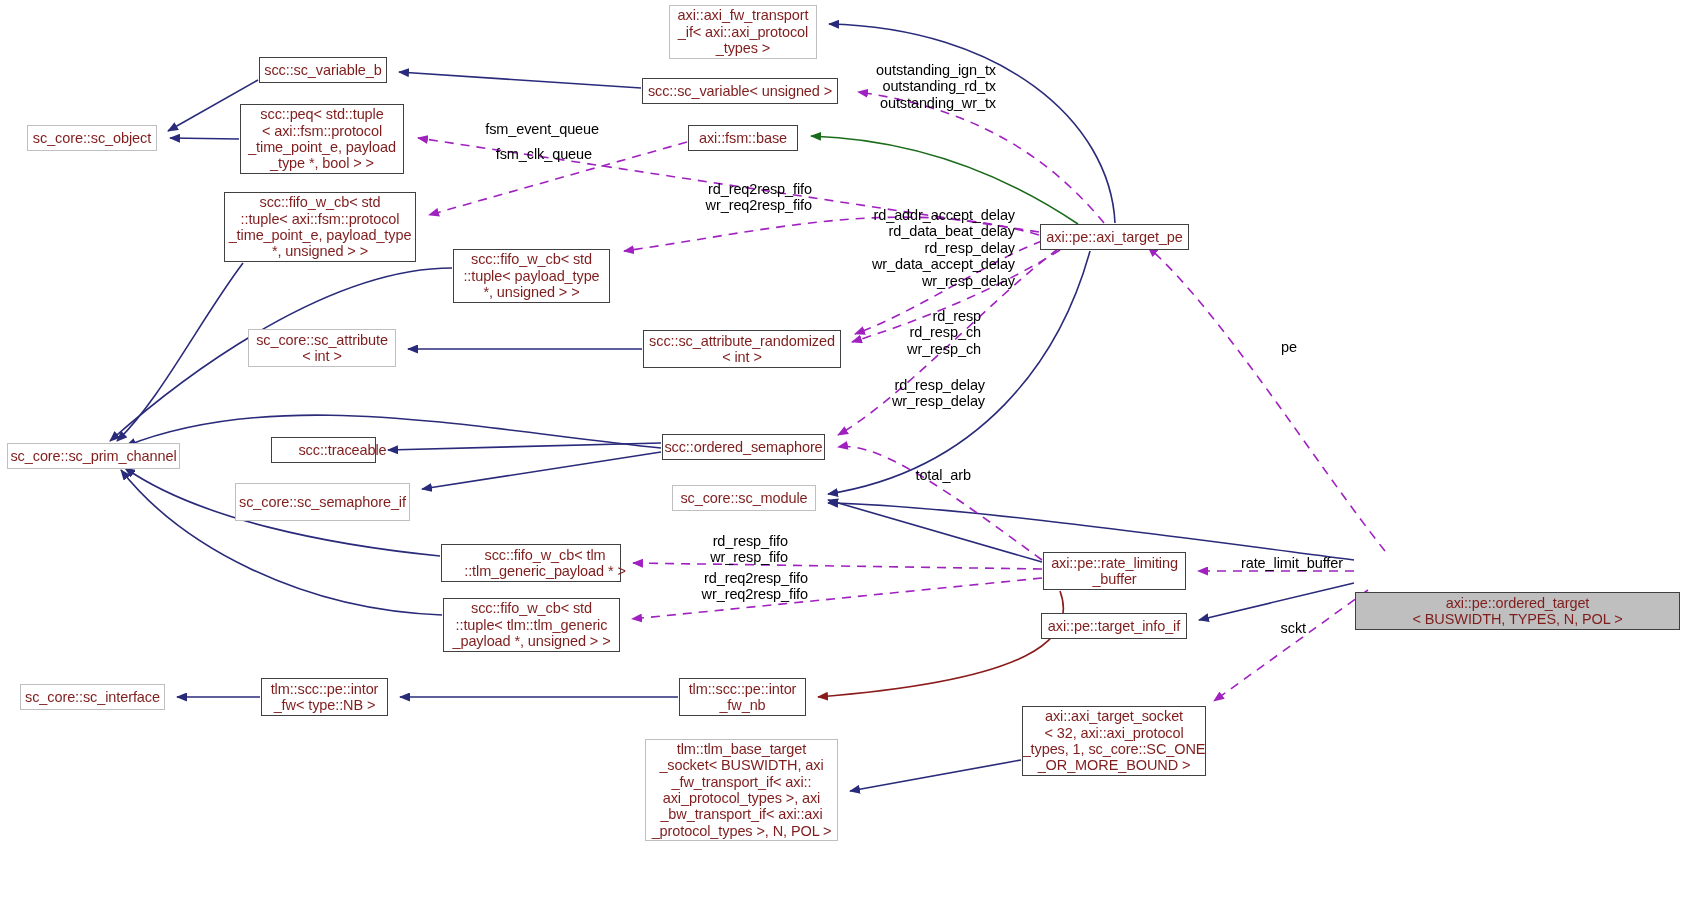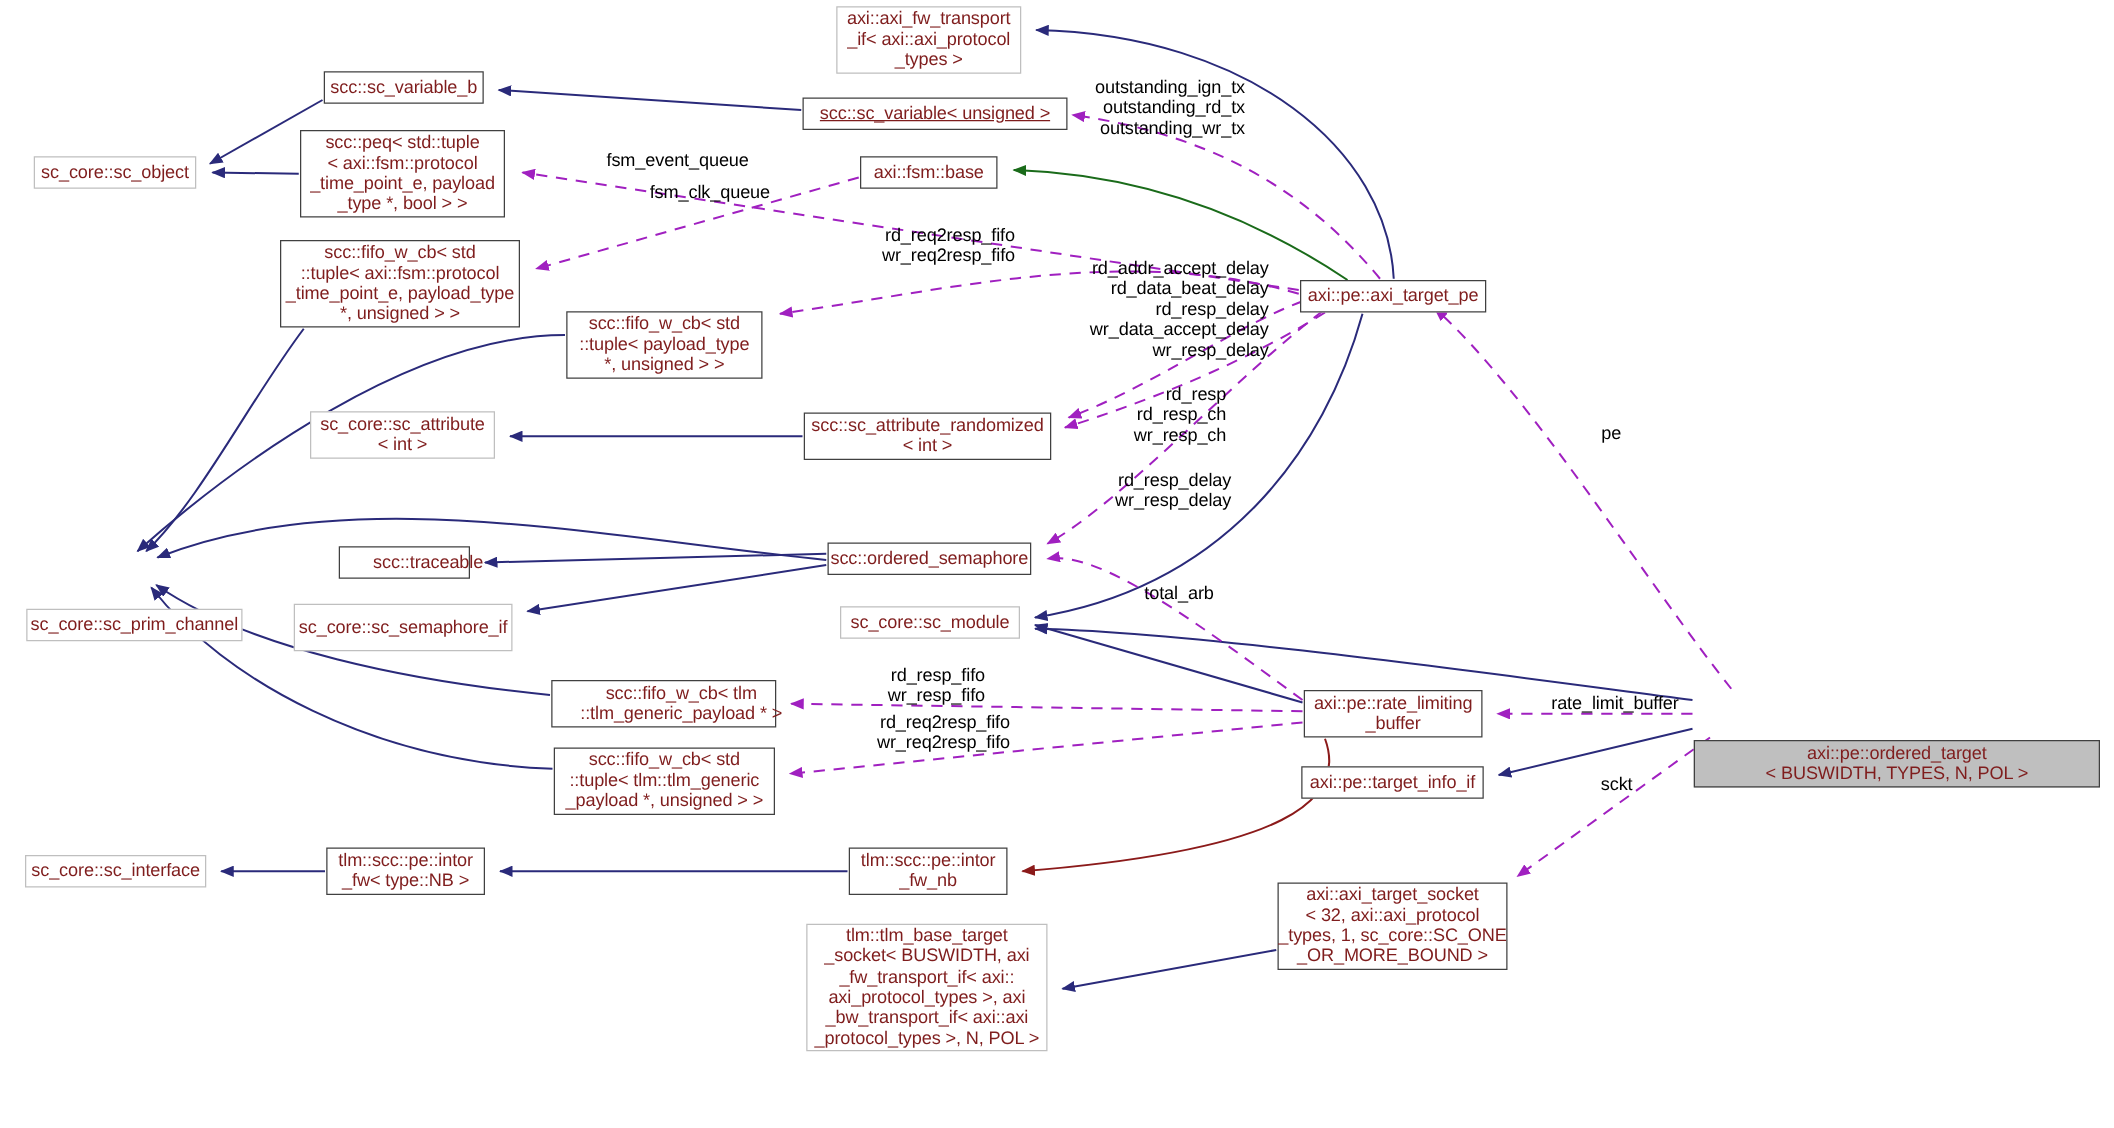--- a/index.html
+++ b/index.html
@@ -143,27 +143,27 @@
       <div class="node" style="left: 224px; top: 192px; width: 192px; height: 70px;">scc::fifo_w_cb&lt; std
 ::tuple&lt; axi::fsm::protocol
 _time_point_e, payload_type
 *, unsigned &gt; &gt;</div>
       <div class="node" style="left: 453px; top: 249px; width: 157px; height: 54px;">scc::fifo_w_cb&lt; std
 ::tuple&lt; payload_type
 *, unsigned &gt; &gt;</div>
       <div class="node gray" style="left: 669px; top: 5px; width: 148px; height: 54px;">axi::axi_fw_transport
 _if&lt; axi::axi_protocol
 _types &gt;</div>
-      <div class="node" style="left: 642px; top: 78px; width: 212px; height: 26px; text-decoration: underline;">scc::sc_variable&lt; unsigned &gt;</div>
+      <div class="node" style="left: 642px; top: 78px; width: 196px; height: 26px;">scc::sc_variable&lt; unsigned &gt;</div>
       <div class="node" style="left: 688px; top: 125px; width: 110px; height: 26px;">axi::fsm::base</div>
       <div class="node gray" style="left: 248px; top: 329px; width: 148px; height: 38px;">sc_core::sc_attribute
 &lt; int &gt;</div>
       <div class="node" style="left: 643px; top: 330px; width: 198px; height: 38px;">scc::sc_attribute_randomized
 &lt; int &gt;</div>
-      <div class="node gray" style="left: 21px; top: 443px; width: 173px; height: 26px; margin-top: 44px;">sc_core::sc_prim_channel</div>
+      <div class="node gray" style="left: 7px; top: 443px; width: 173px; height: 26px;">sc_core::sc_prim_channel</div>
       <div class="node" style="left: 271px; top: 437px; width: 105px; height: 26px; padding-left: 38px;">scc::traceable</div>
       <div class="node gray" style="left: 235px; top: 483px; width: 175px; height: 38px;">sc_core::sc_semaphore_if</div>
       <div class="node" style="left: 662px; top: 434px; width: 163px; height: 26px;">scc::ordered_semaphore</div>
       <div class="node gray" style="left: 672px; top: 485px; width: 144px; height: 26px;">sc_core::sc_module</div>
       <div class="node" style="left: 1040px; top: 224px; width: 149px; height: 26px;">axi::pe::axi_target_pe</div>
       <div class="node" style="left: 441px; top: 544px; width: 180px; height: 38px; padding-left: 28px;">scc::fifo_w_cb&lt; tlm
 ::tlm_generic_payload * &gt;</div>
       <div class="node" style="left: 443px; top: 598px; width: 177px; height: 54px;">scc::fifo_w_cb&lt; std
 ::tuple&lt; tlm::tlm_generic
 _payload *, unsigned &gt; &gt;</div>
@@ -187,21 +187,21 @@
 &lt; 32, axi::axi_protocol
 _types, 1, sc_core::SC_ONE
 _OR_MORE_BOUND &gt;</div>
     </div>
 
   <div id="labels-layer">
       <div class="edge-label" style="left: 868px; top: 62px; width: 128px;">outstanding_ign_tx
 outstanding_rd_tx
 outstanding_wr_tx</div>
       <div class="edge-label" style="left: 473px; top: 121px; width: 126px;">fsm_event_queue</div>
-      <div class="edge-label" style="left: 480px; top: 146px; width: 112px; margin-left: 24px;">fsm_clk_queue</div>
+      <div class="edge-label" style="left: 480px; top: 146px; width: 112px;">fsm_clk_queue</div>
       <div class="edge-label" style="left: 684px; top: 181px; width: 128px;">rd_req2resp_fifo
 wr_req2resp_fifo</div>
       <div class="edge-label" style="left: 855px; top: 207px; width: 160px;">rd_addr_accept_delay
 rd_data_beat_delay
 rd_resp_delay
 wr_data_accept_delay
 wr_resp_delay</div>
       <div class="edge-label" style="left: 861px; top: 308px; width: 120px;">rd_resp
 rd_resp_ch
 wr_resp_ch</div>

